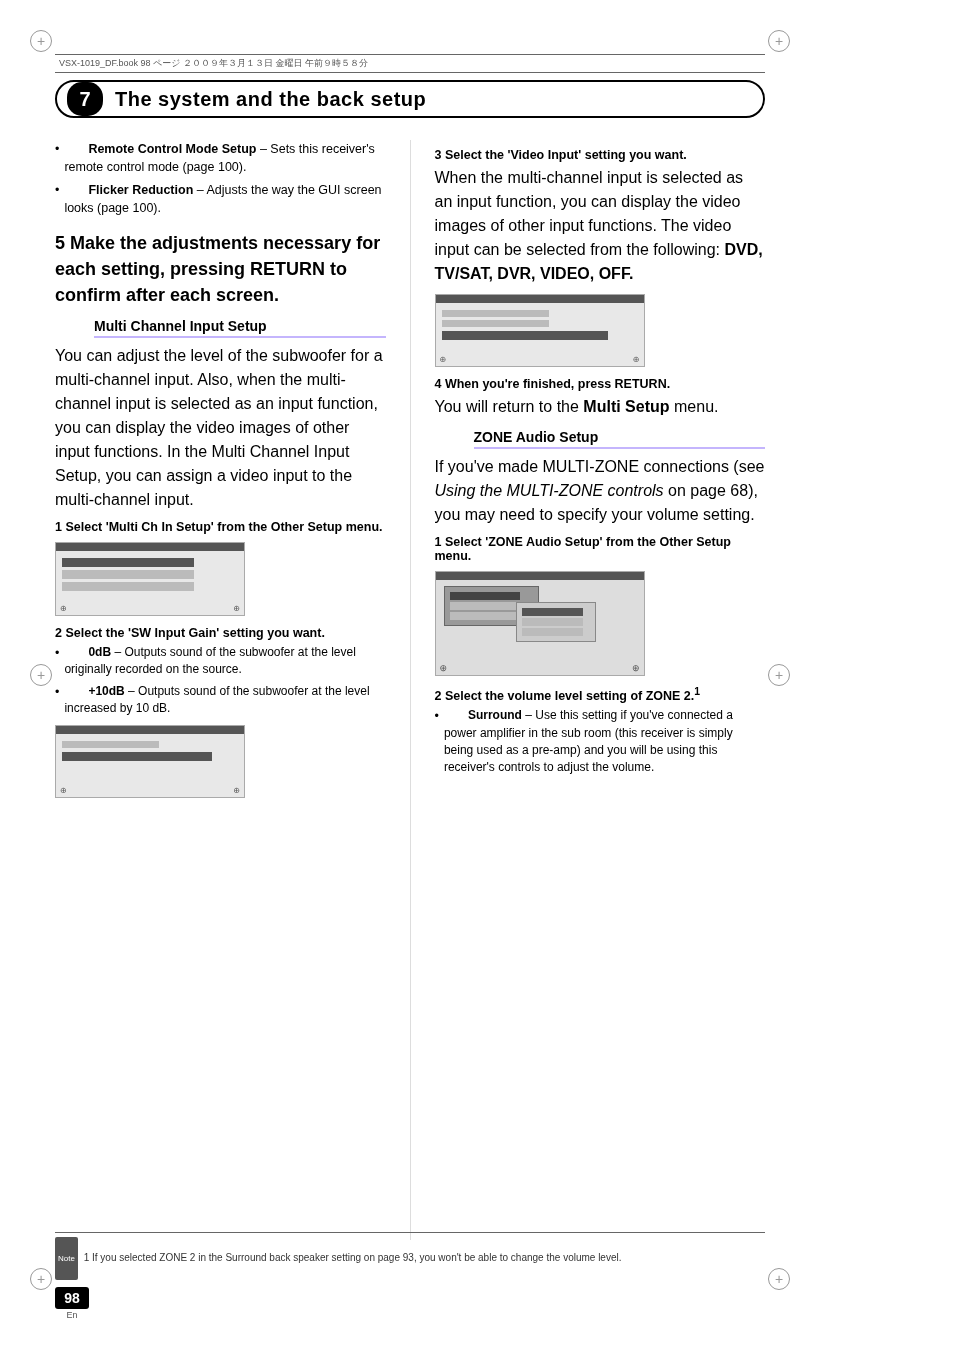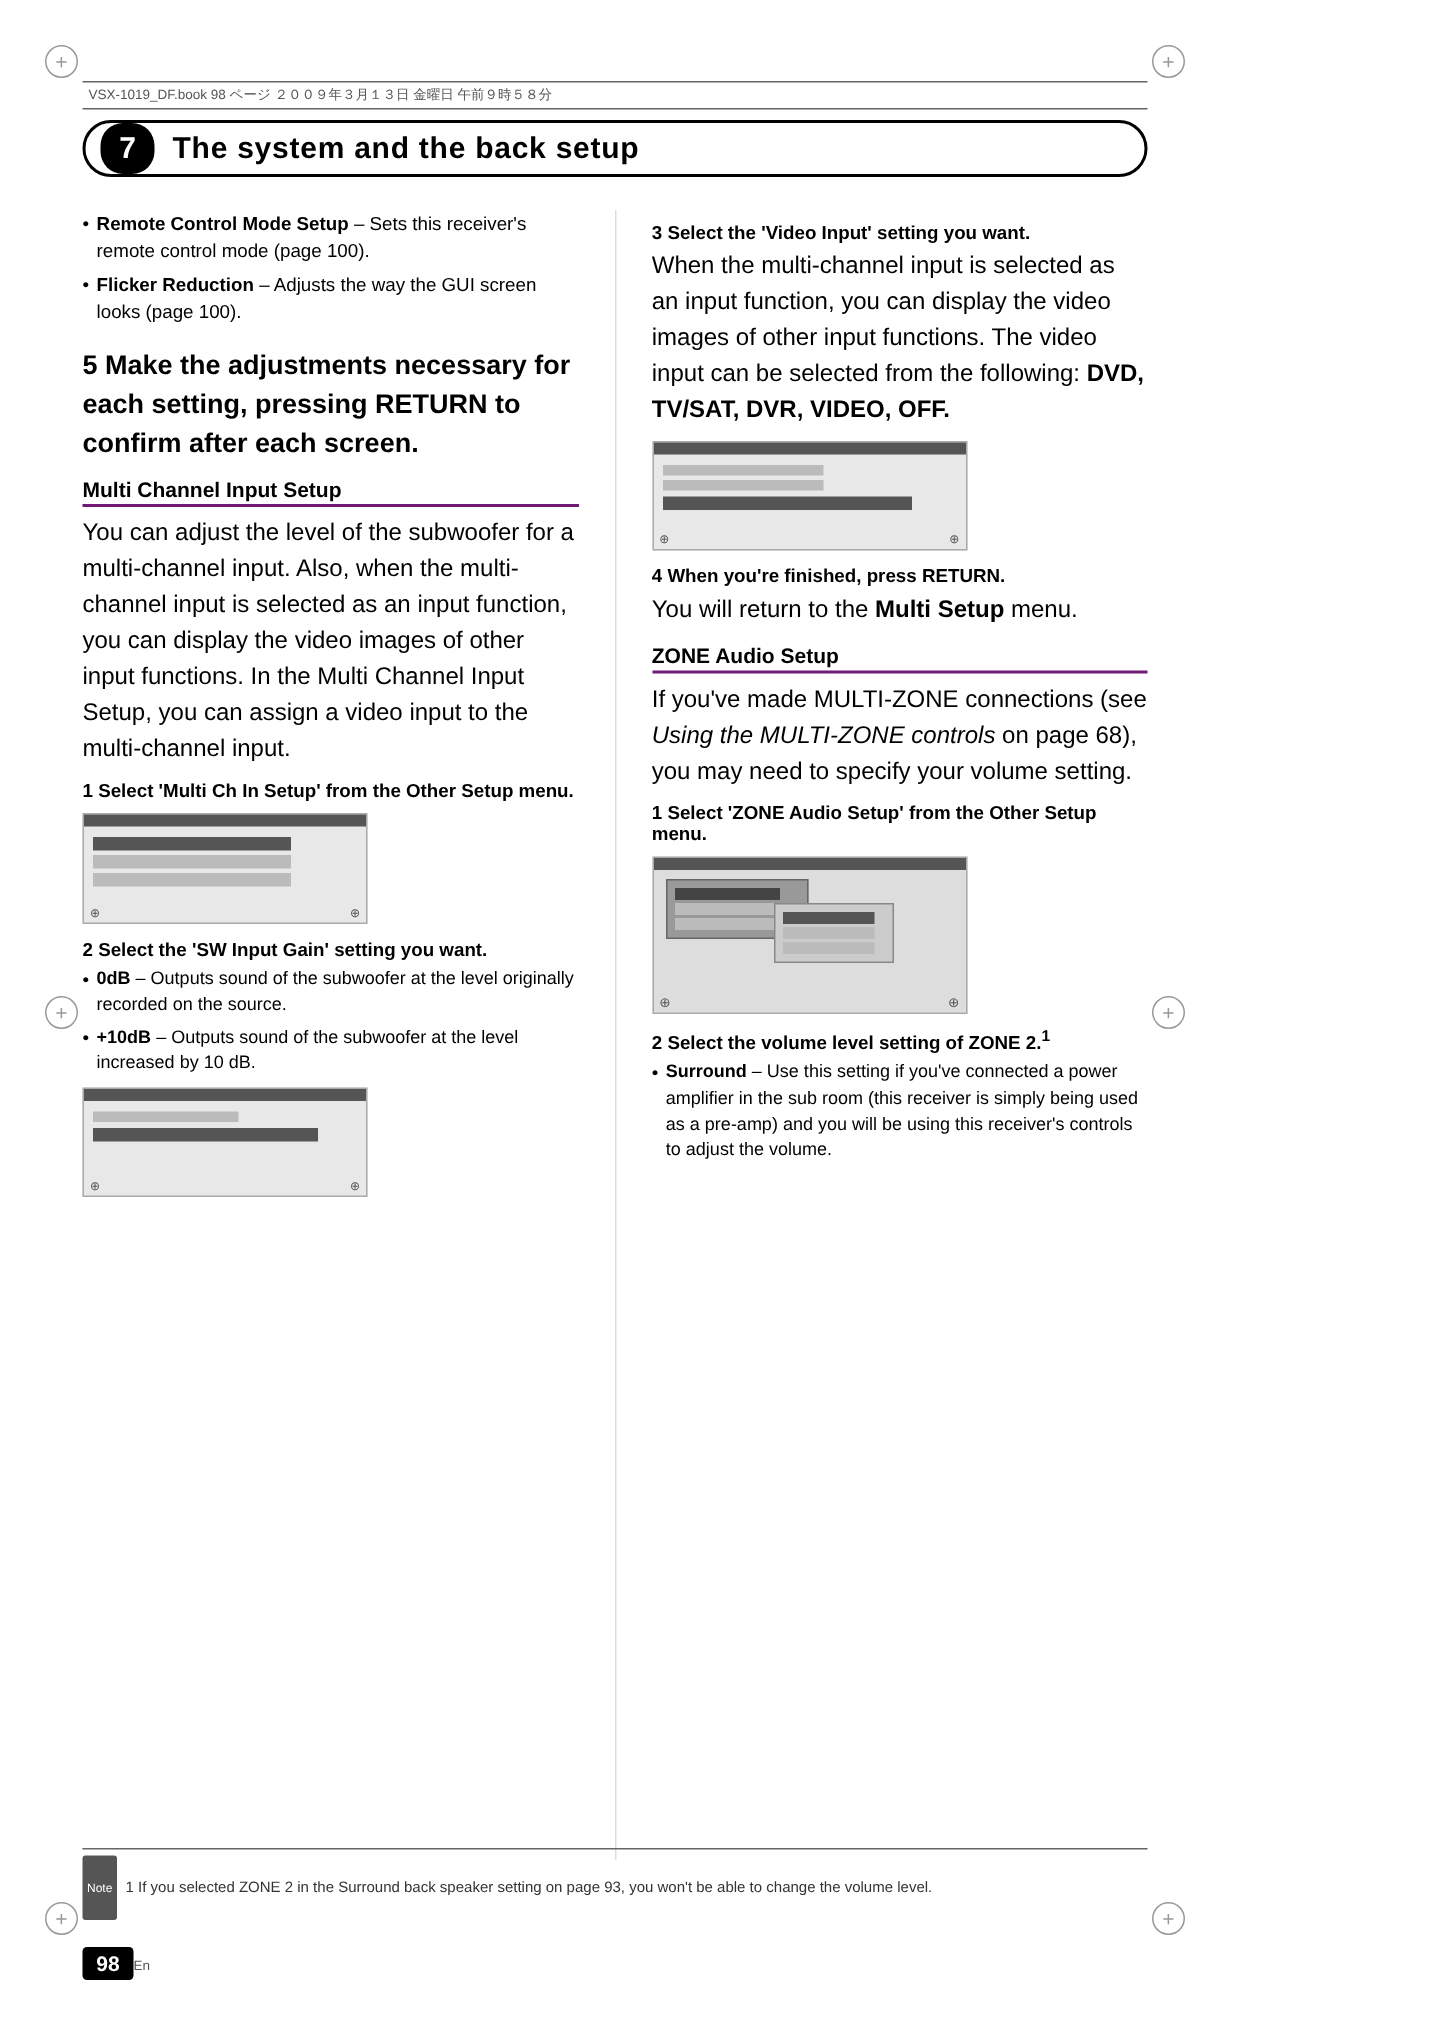--- a/index.html
+++ b/index.html
@@ -118,38 +118,40 @@
       margin-bottom: 5px;
       font-size: 12.5px;
       line-height: 1.45;
     }
     .bullet-dot {
       flex-shrink: 0;
       margin-right: 5px;
     }
     .bullet-text b, .bullet-text strong {
       font-weight: bold;
+      margin-left: 24px;
     }
 
     
     .step-bold {
       font-size: 18px;
       font-weight: bold;
       margin-bottom: 6px;
       line-height: 1.45;
     }
 
     
     .section-title {
       font-size: 14px;
       font-weight: bold;
-      border-bottom: 2px solid #701a75;
+      border-bottom: 2px solid #c4b5fd;
       padding-bottom: 2px;
       margin-bottom: 6px;
       margin-top: 10px;
+      margin-left: 39px;
     }
 
     .body-text {
       font-size: 16px;
       line-height: 1.5;
       margin-bottom: 6px;
     }
 
     .step-label {
       font-size: 12.5px;
@@ -227,21 +229,21 @@
       border-radius: 2px;
       margin-right: 3px;
     }
 
     
     .page-number-box {
       position: absolute;
       bottom: 30px;
       left: 55px;
       display: flex;
-      flex-direction: row;
+      flex-direction: column;
       align-items: center;
     }
     .page-num {
       background: #000;
       color: #fff;
       font-size: 14px;
       font-weight: bold;
       width: 34px;
       height: 22px;
       display: flex;

